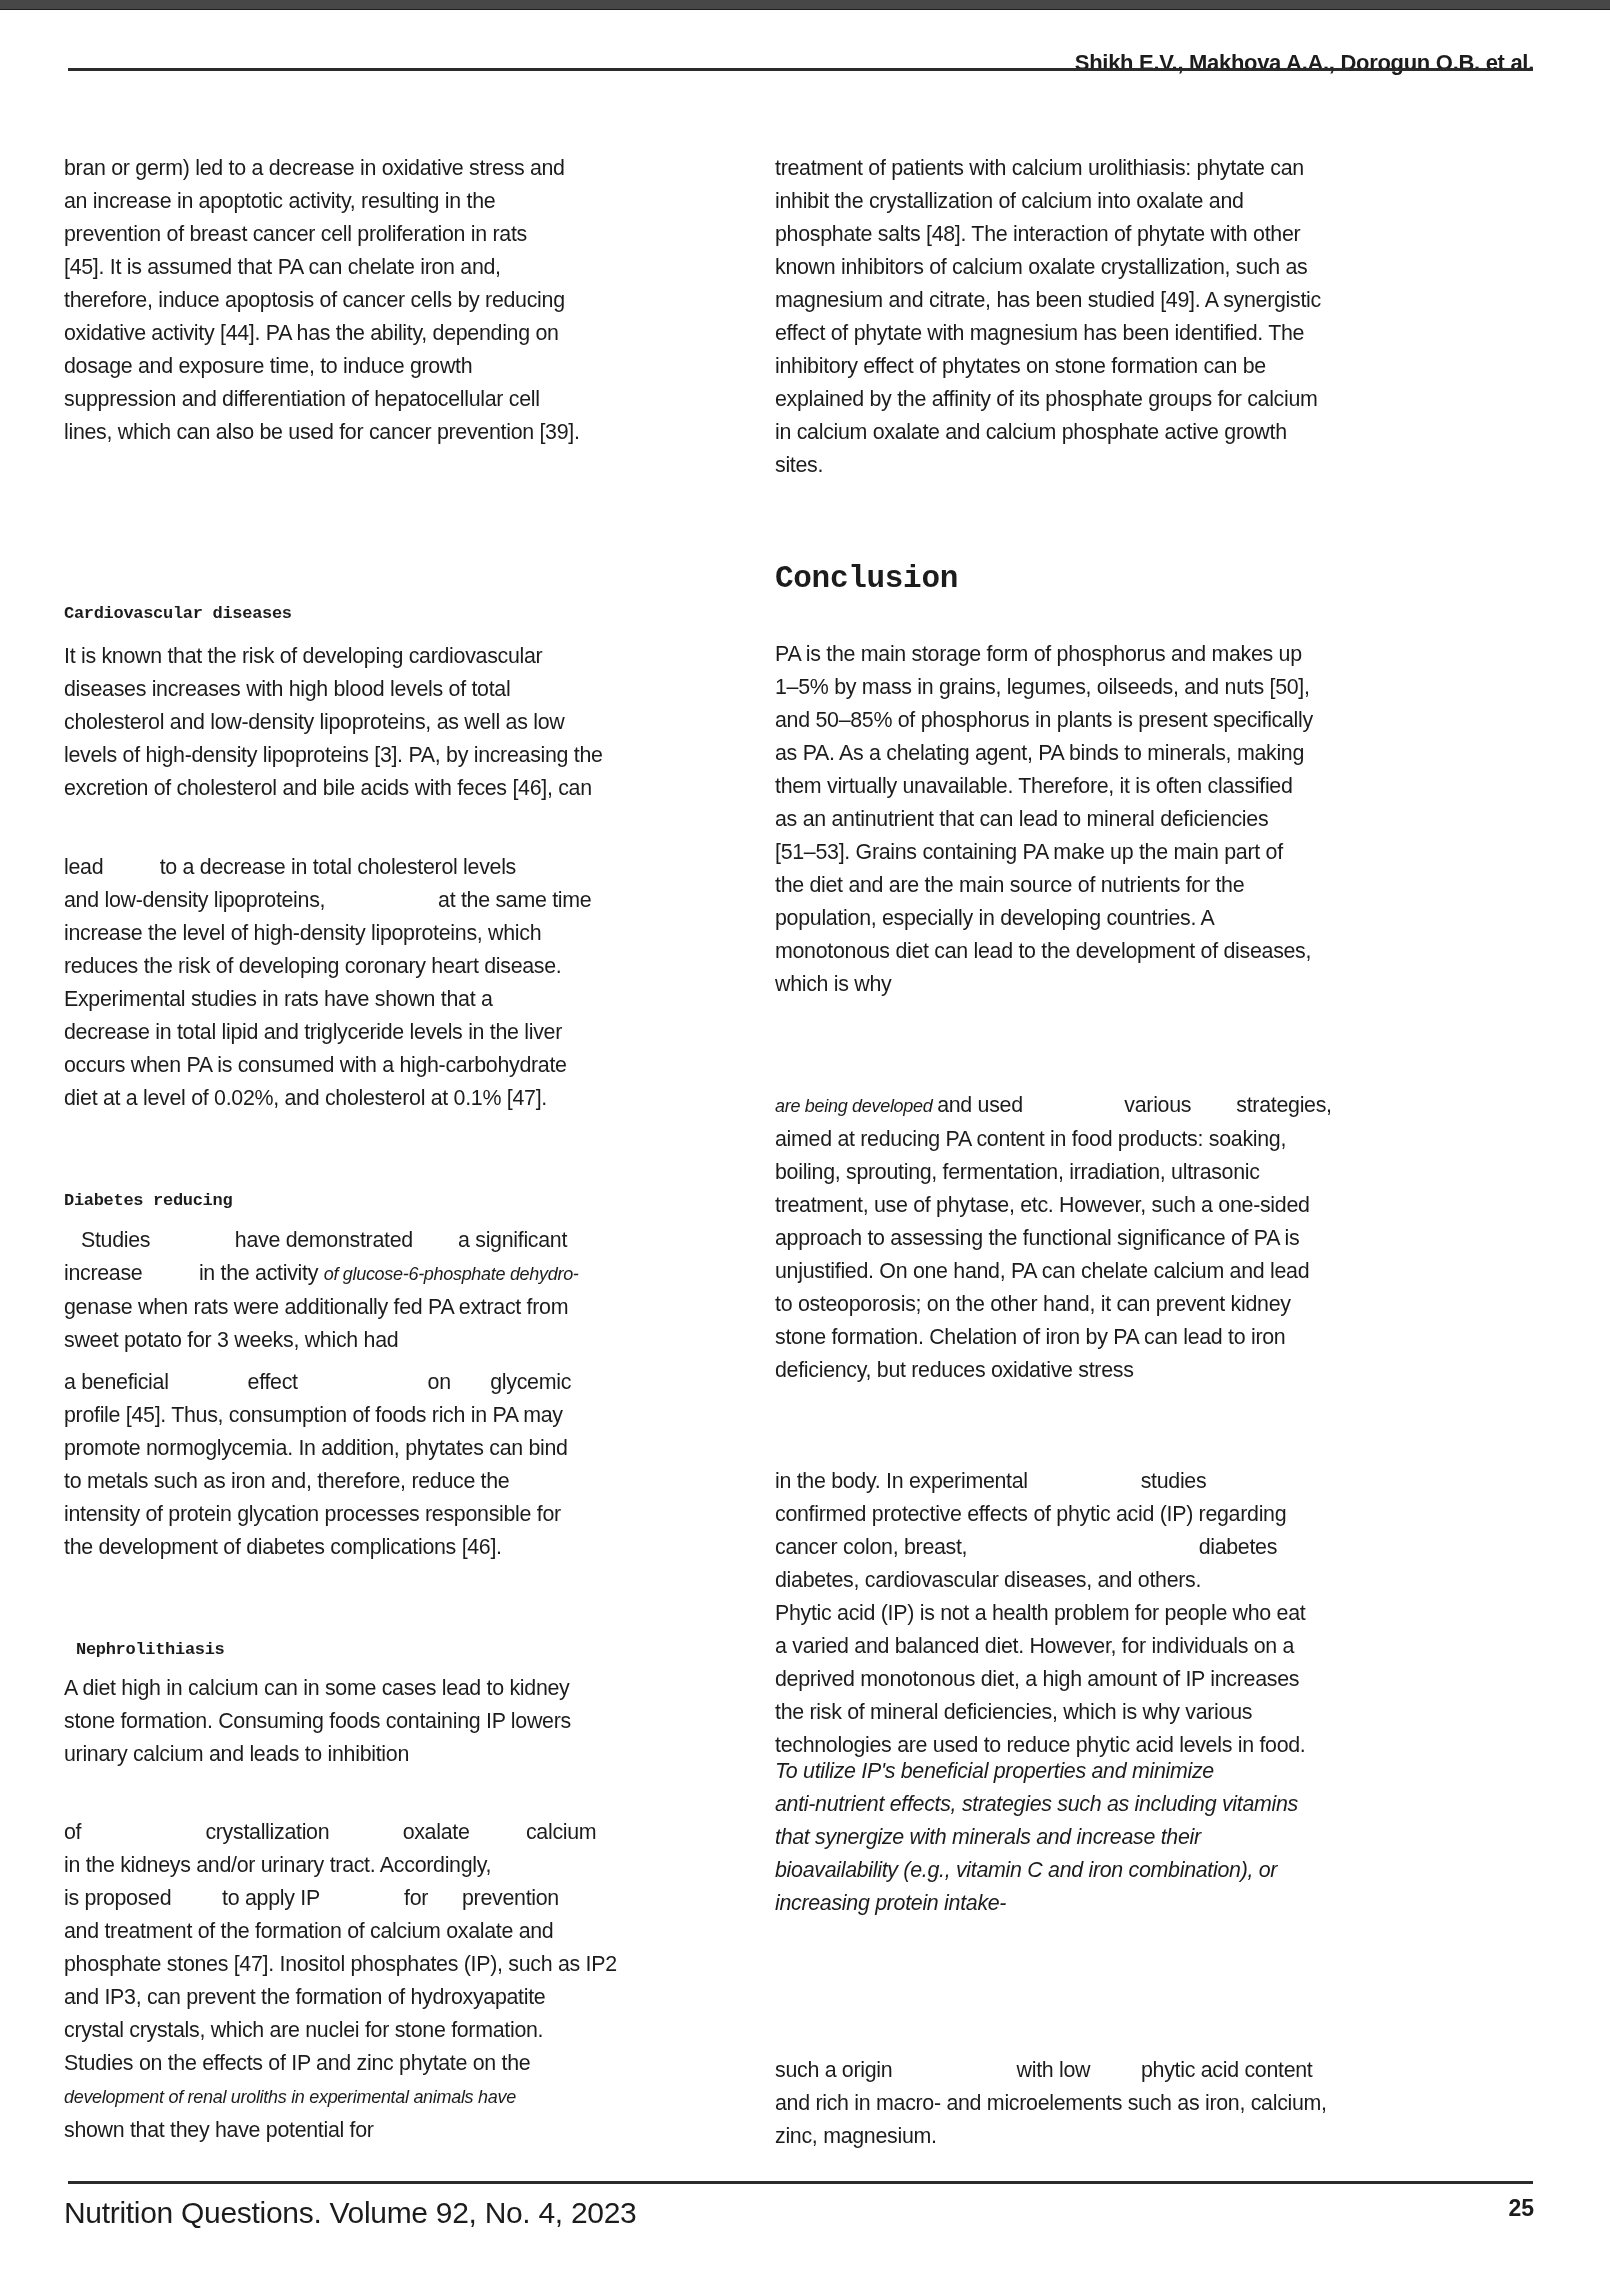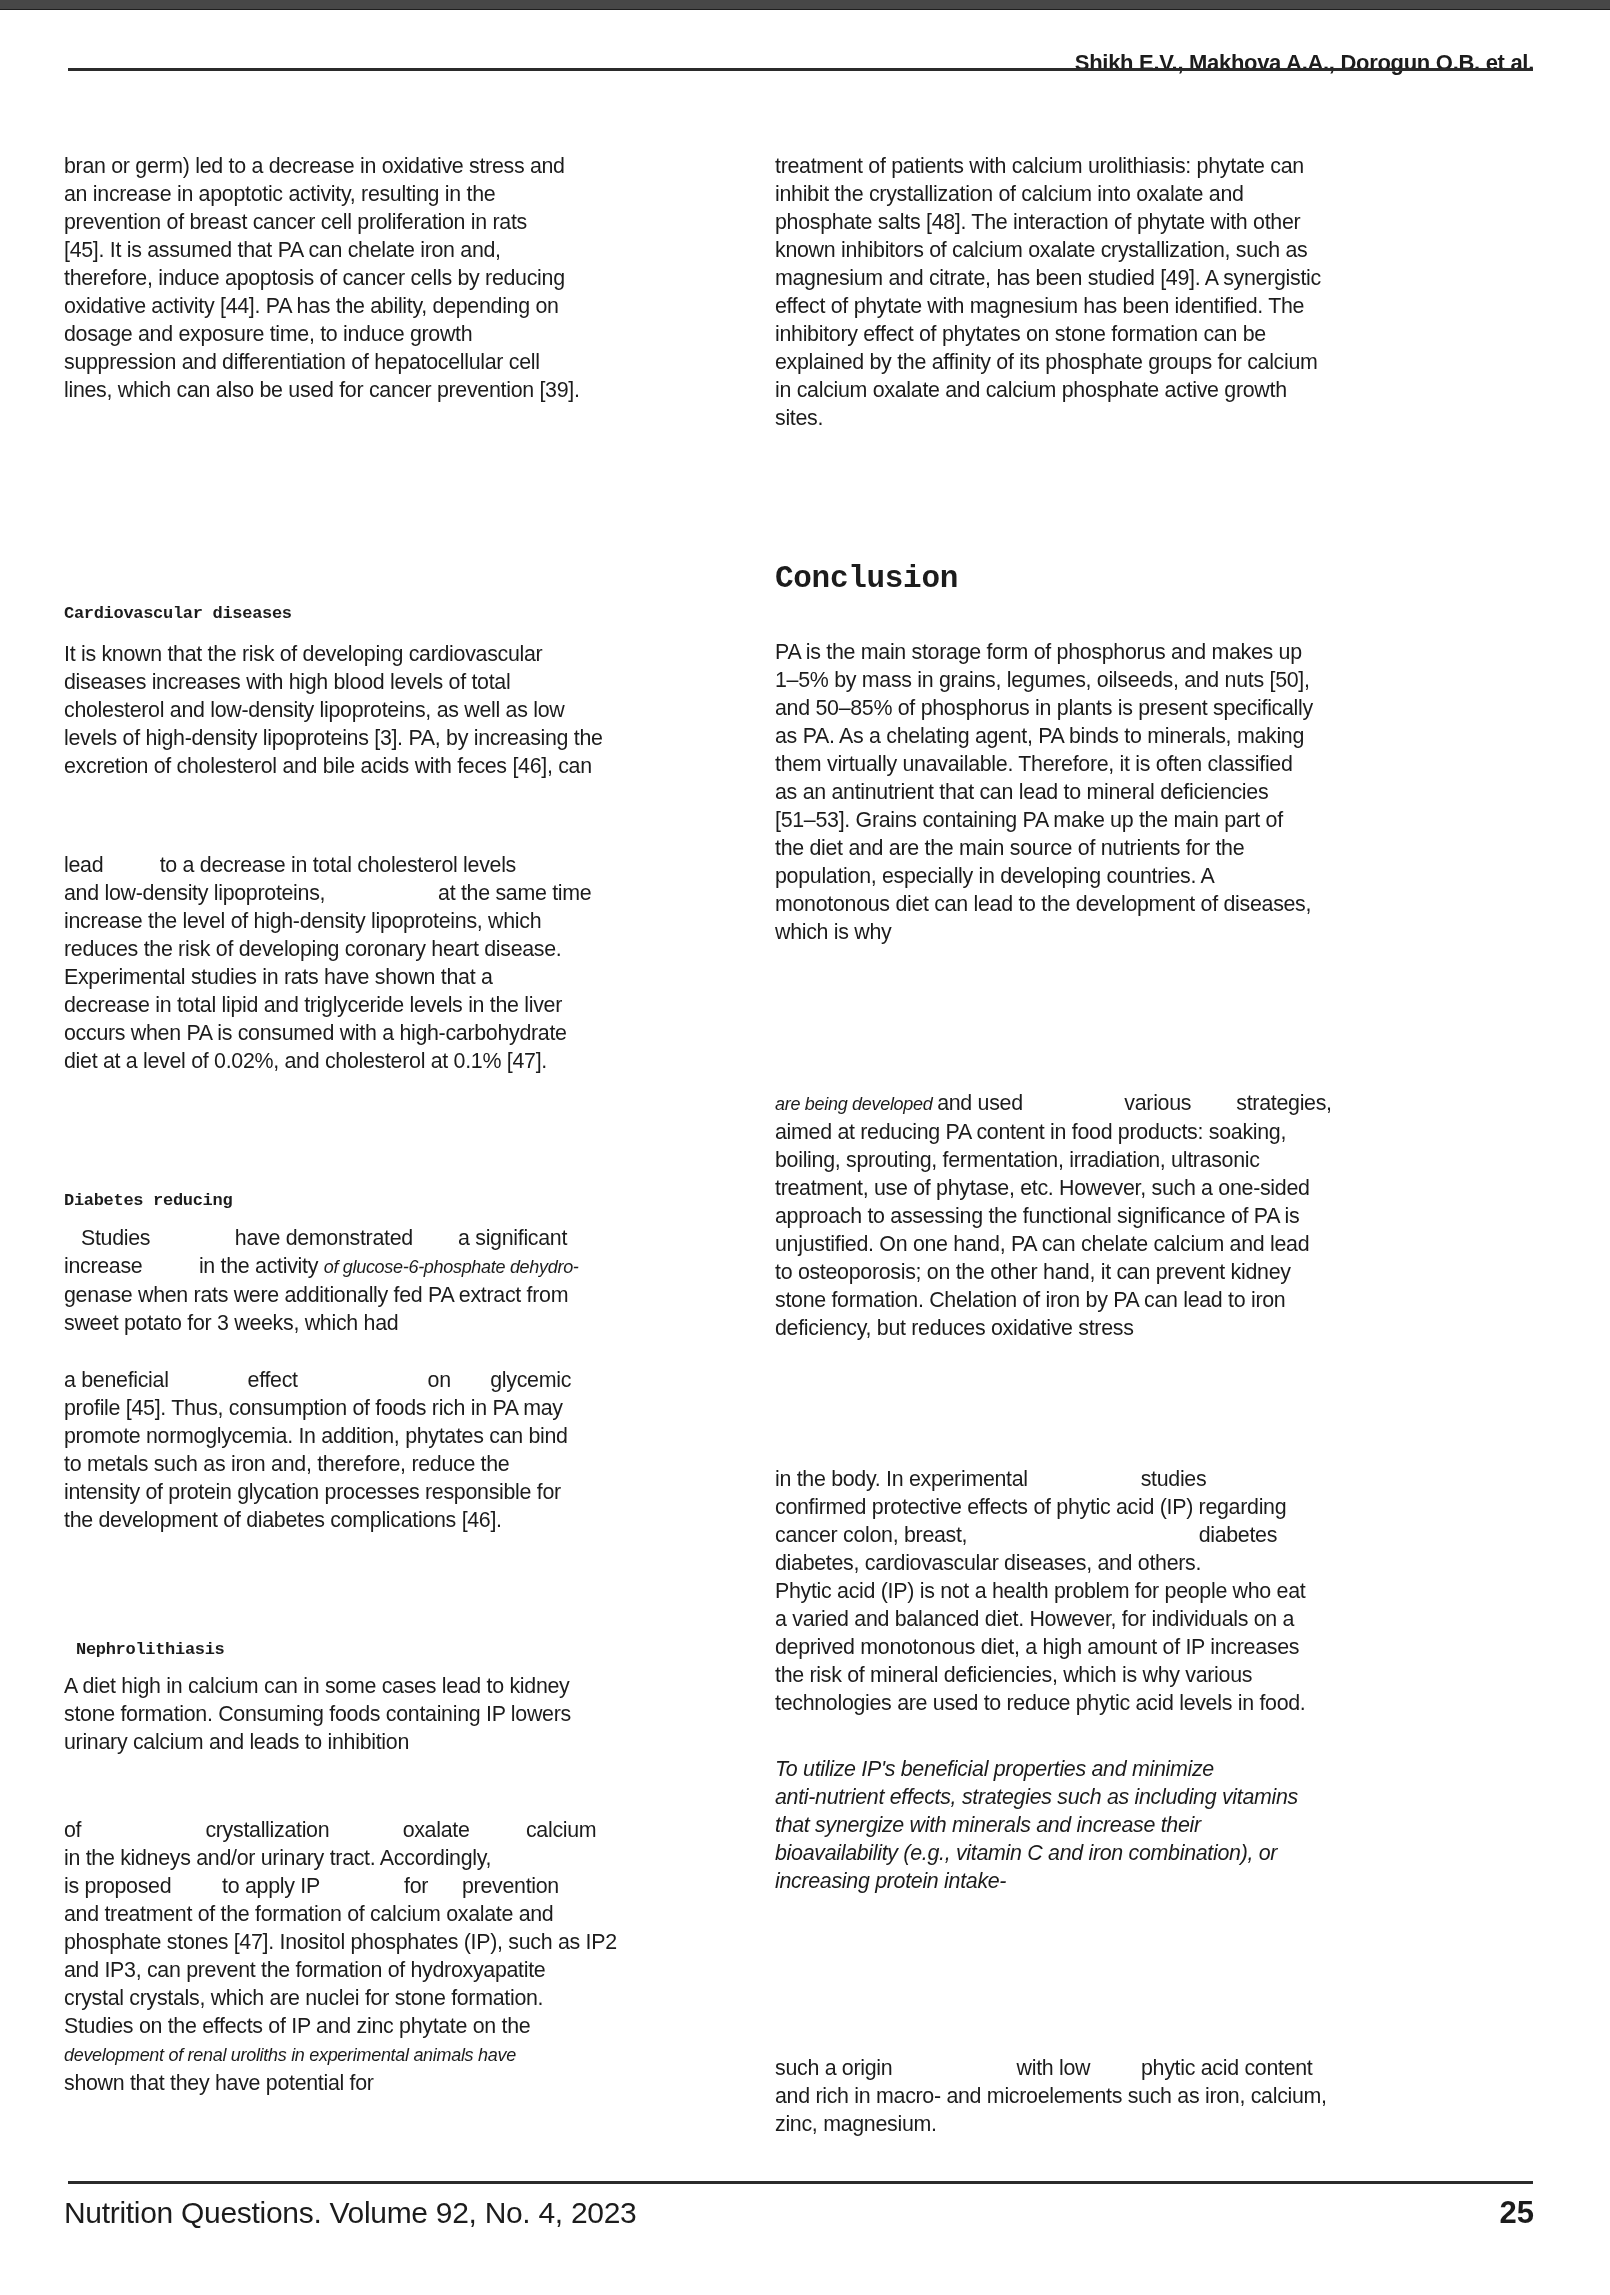--- a/index.html
+++ b/index.html
@@ -20,21 +20,21 @@
   }
   .hdr-authors{
     position:absolute;top:22px;right:77px;
     font-size:22px;font-weight:bold;letter-spacing:-0.3px;
     white-space:pre;
     margin-top:28px;
   }
   .para{
     position:absolute;
     white-space:pre-wrap;
-    font-size:21.4px;line-height:28px;letter-spacing:-0.3px;
+    font-size:21.4px;line-height:33px;letter-spacing:-0.3px;
   }
   .lc{left:64px;width:705px;}
   .rc{left:775px;width:731px;}
   .small{font-size:18px;font-style:italic;}
   .h-sec{
     position:absolute;
     font-size:17px;font-weight:bold;letter-spacing:-0.3px;
     white-space:pre;
     font-family:Liberation Mono, monospace;
   }
@@ -42,21 +42,21 @@
     position:absolute;
     font-size:31px;font-weight:bold;letter-spacing:-0.3px;
     white-space:pre;
   }
   .ftr-journal{
     position:absolute;left:64px;top:2196px;
     font-size:30px;letter-spacing:-0.3px;white-space:pre;
   }
   .ftr-page{
     position:absolute;right:77px;top:2195px;
-    font-size:31px;font-weight:bold;
+    font-size:23px;font-weight:bold;
   }
 </style>
 </head>
 <body>
 
 <div class="topbar"></div>
 
 <div class="hdr-authors">Shikh E.V., Makhova A.A., Dorogun O.B. et al.</div>
 <div class="rule" style="top:68px;"></div>
 

